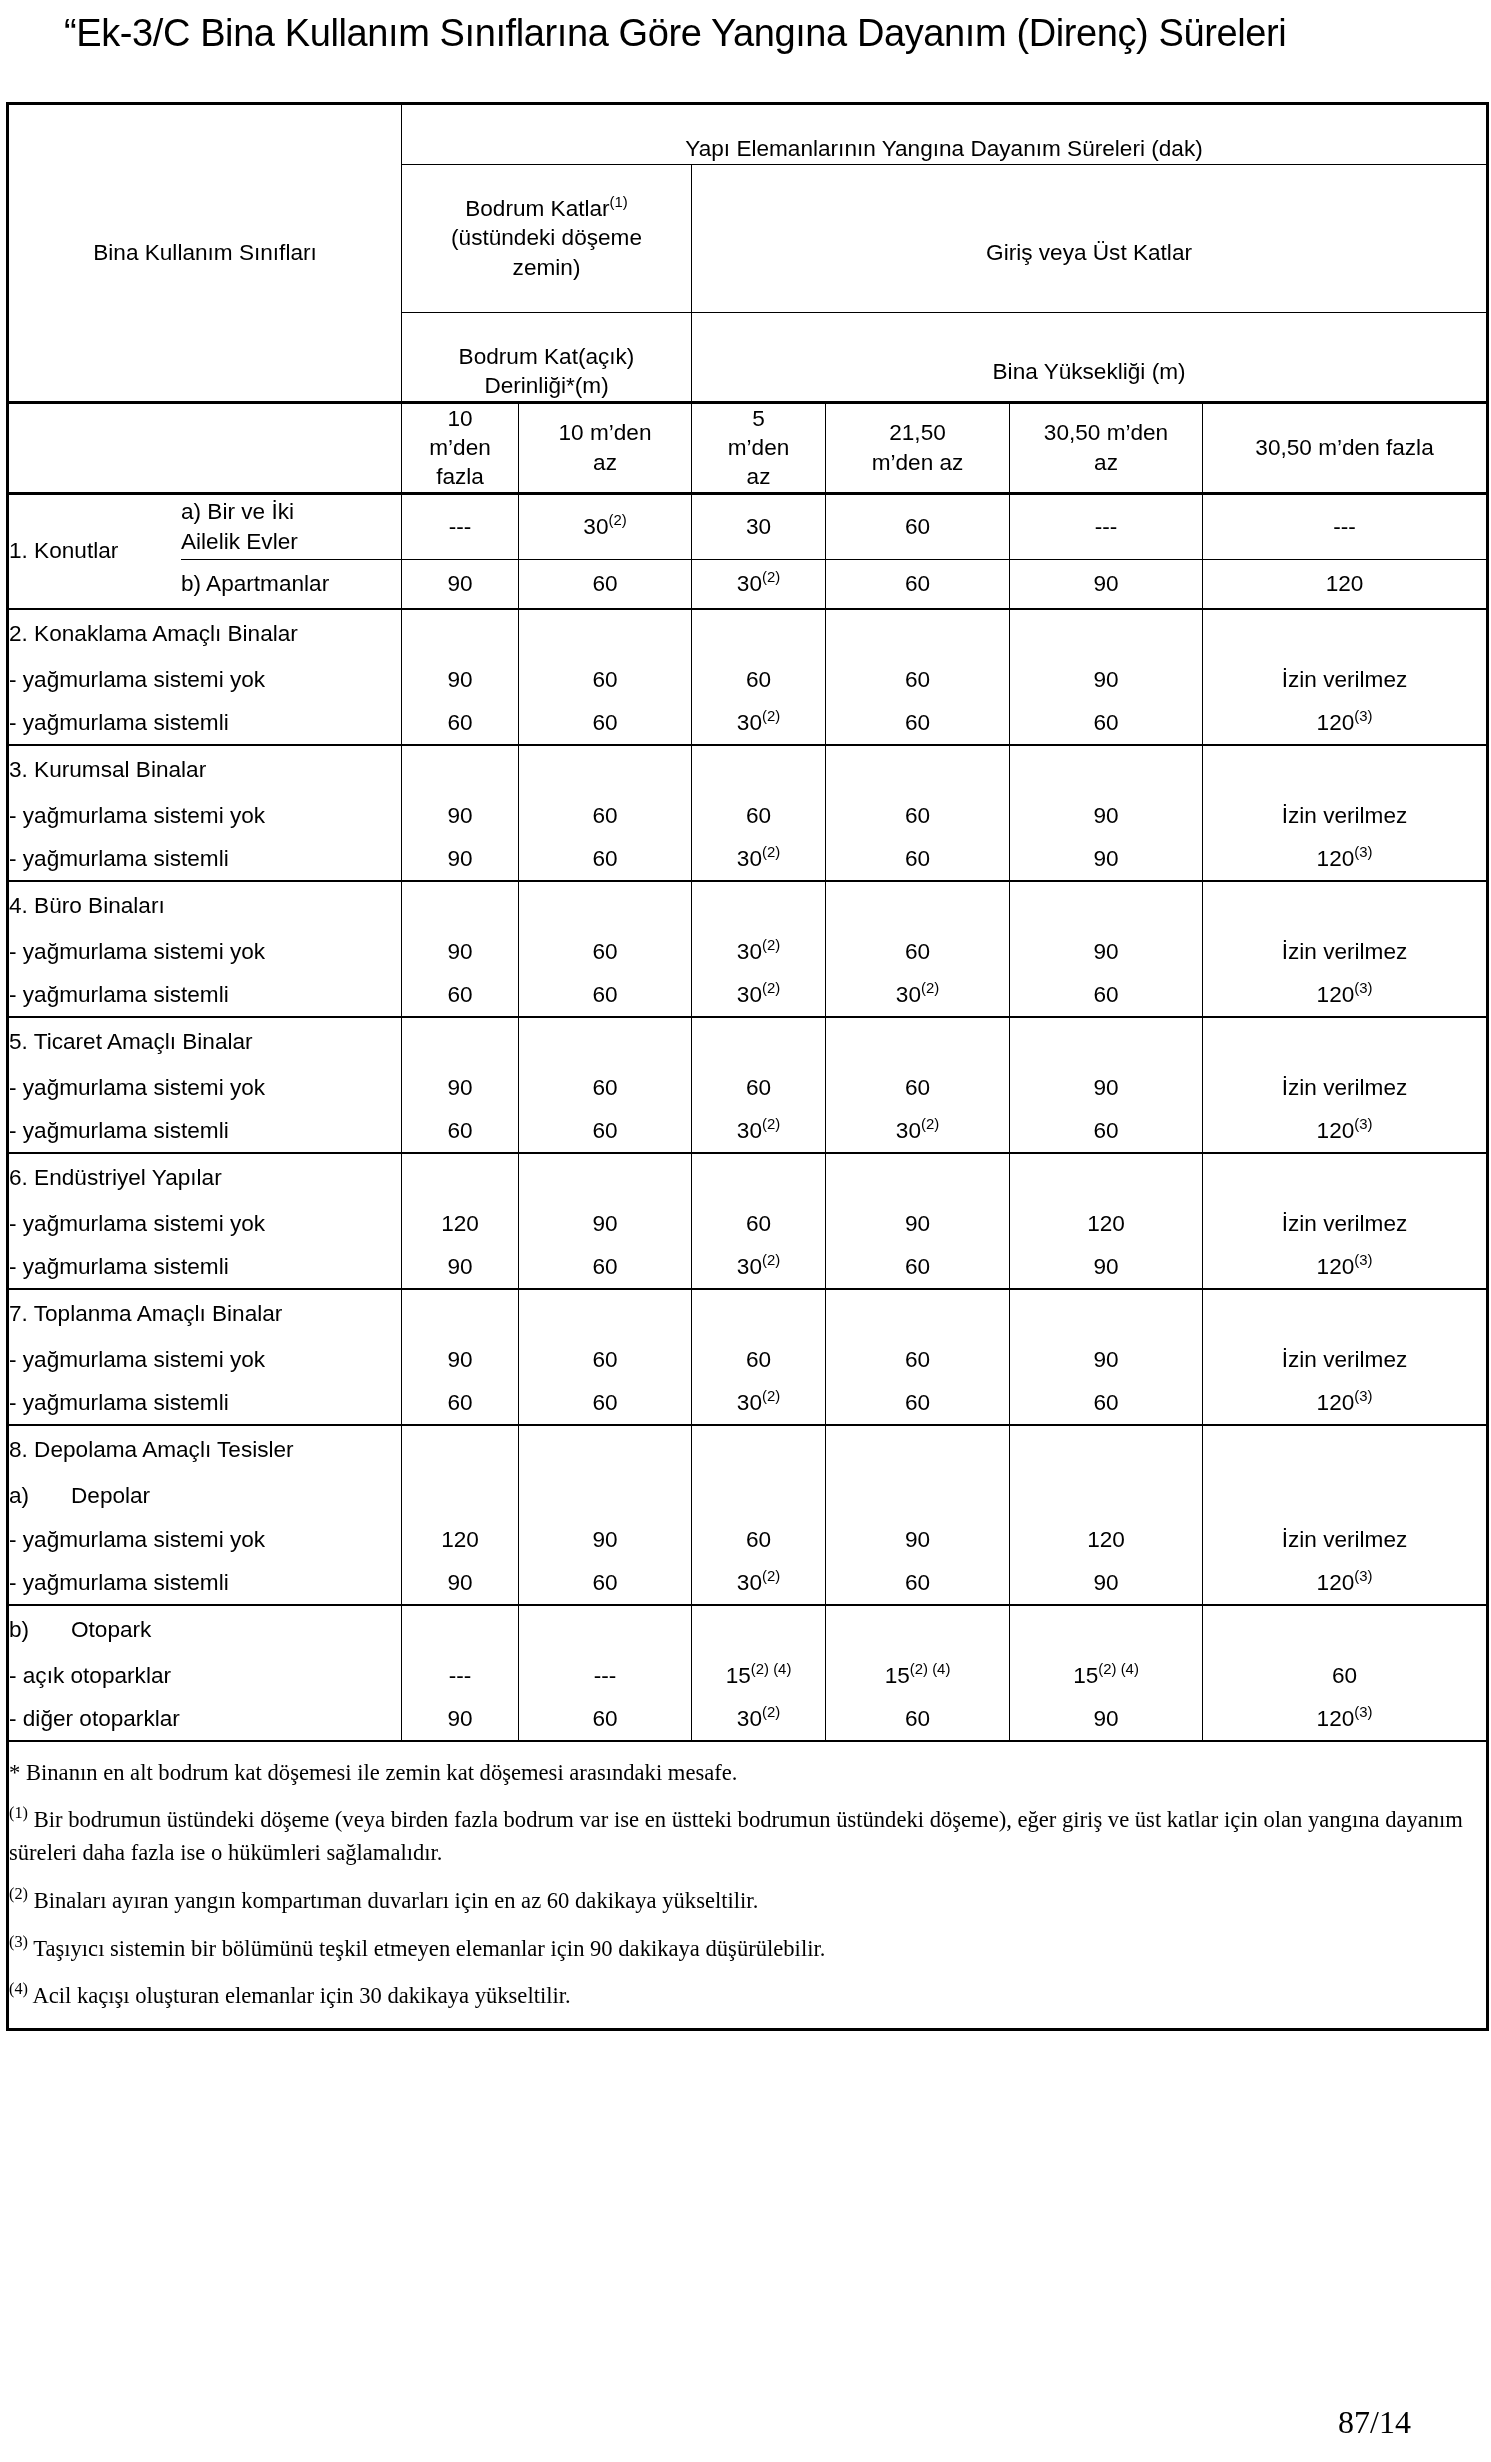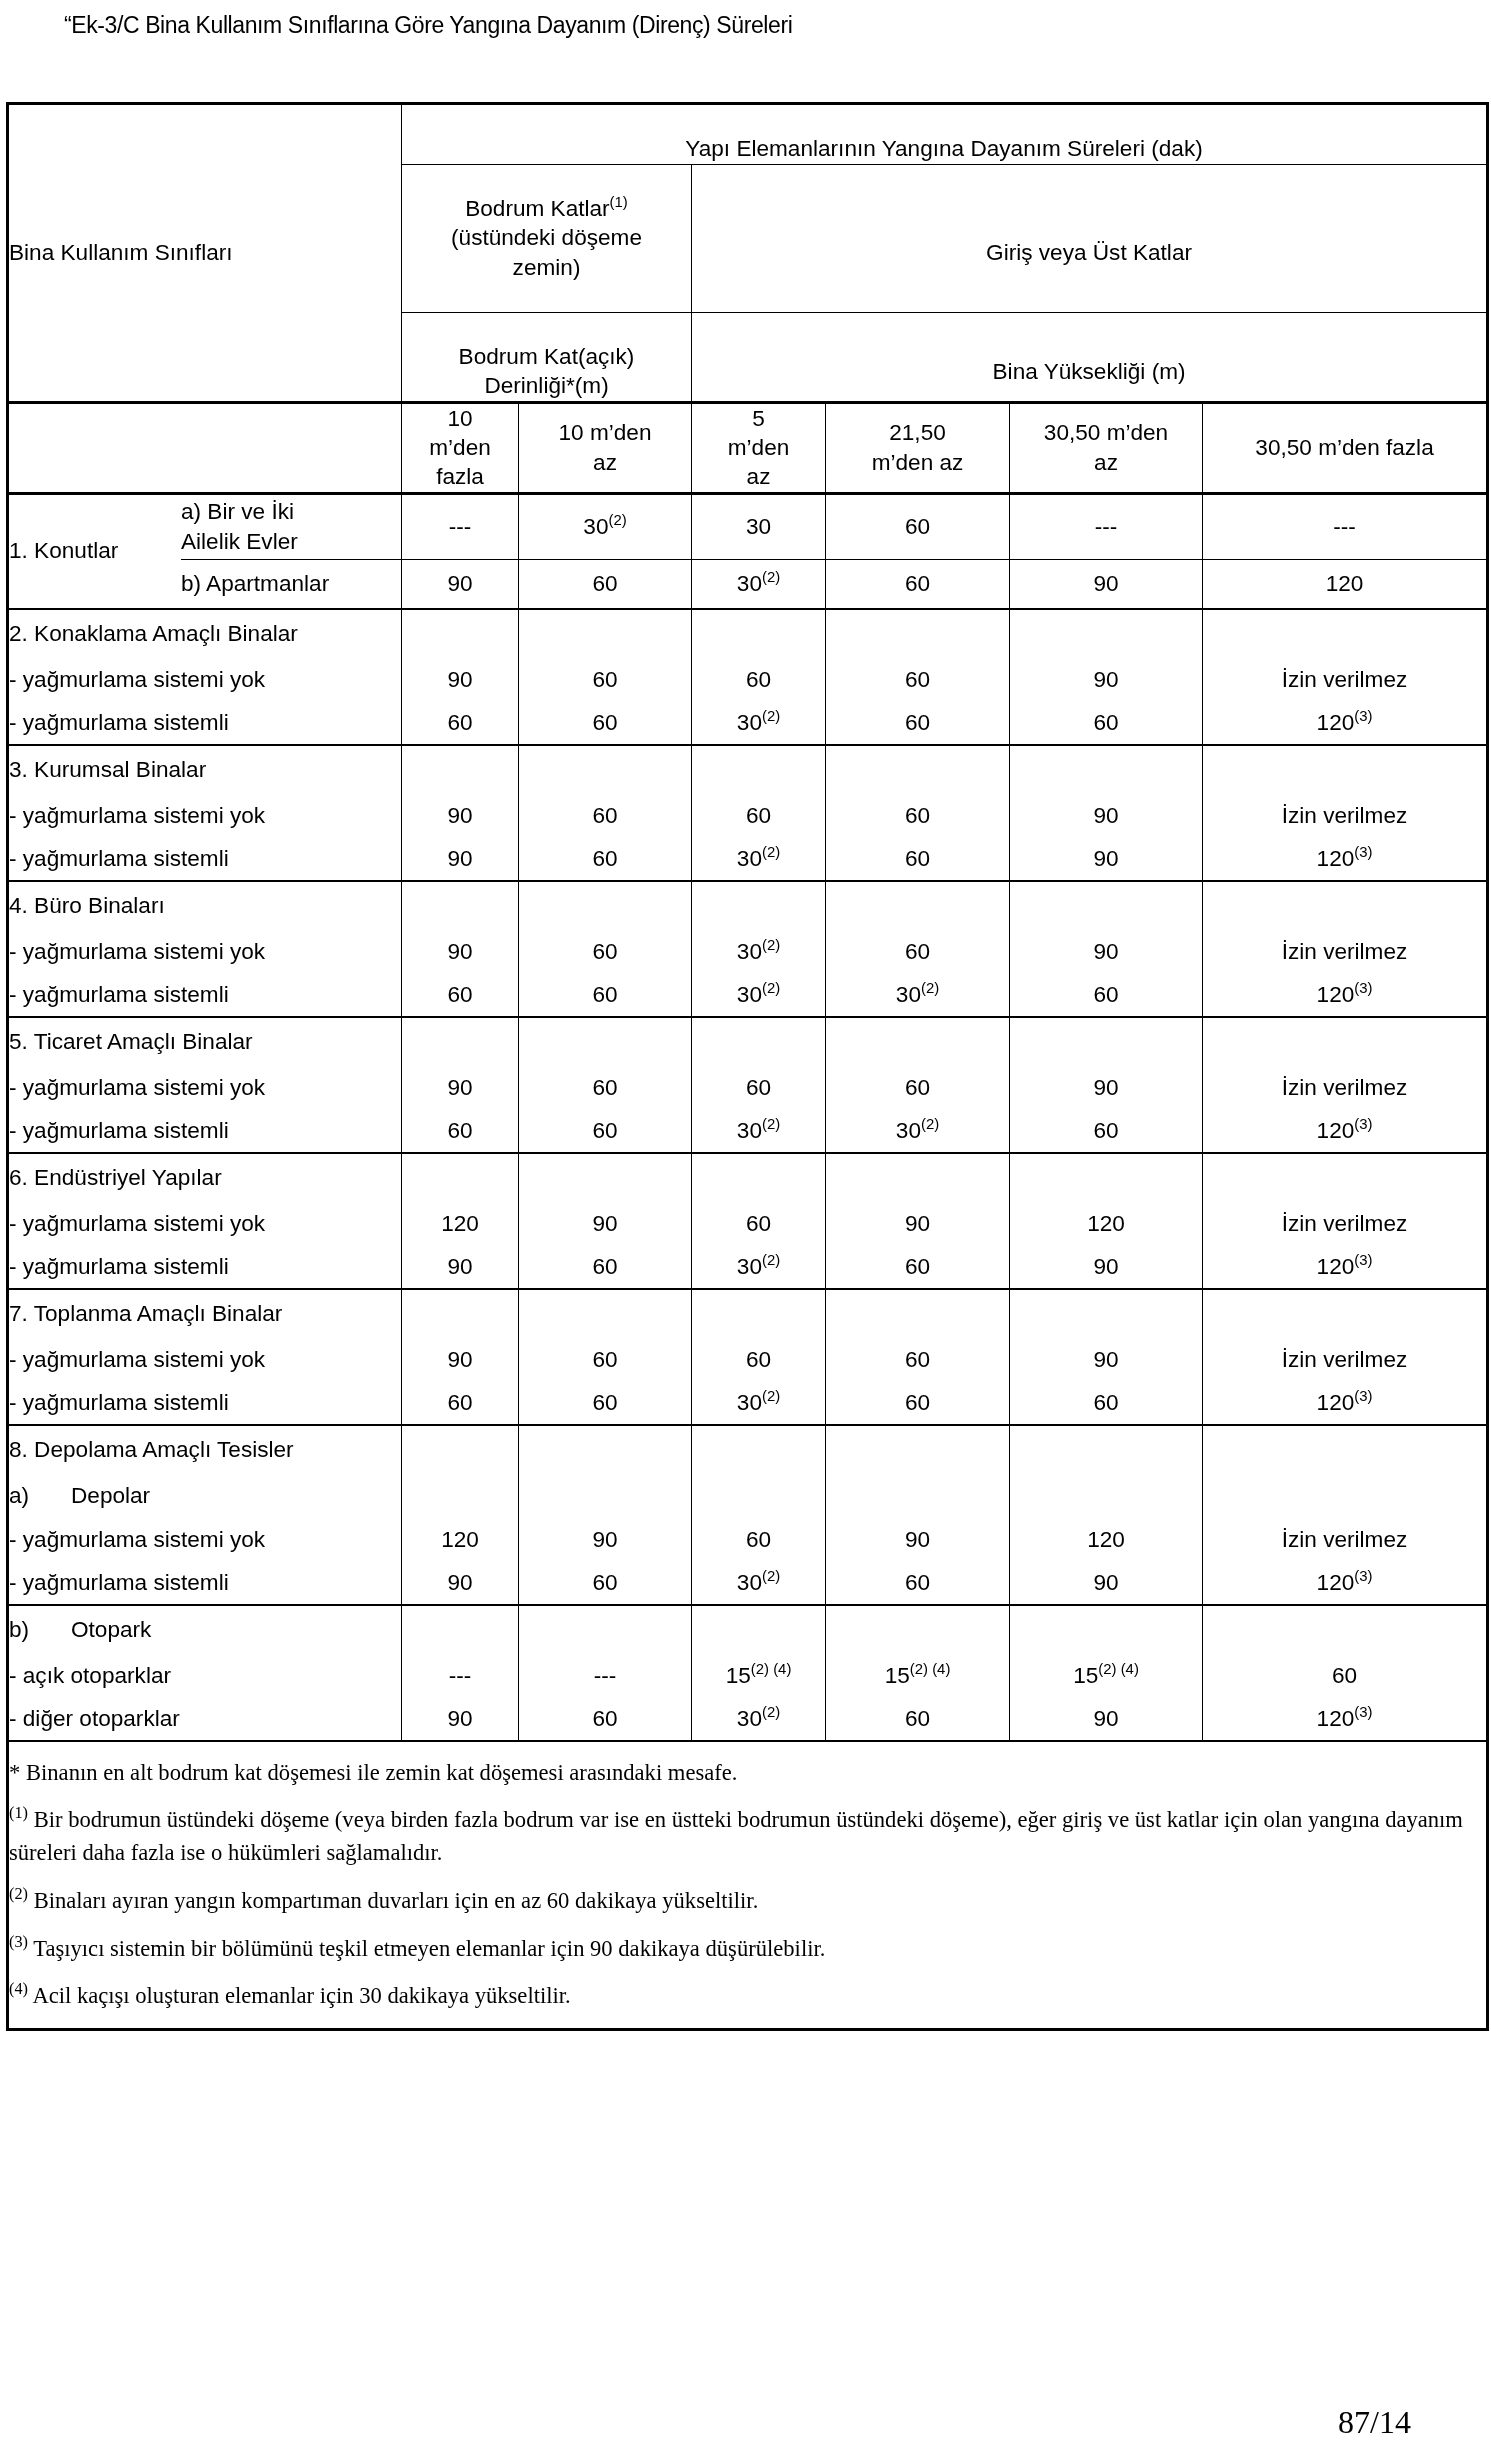--- a/index.html
+++ b/index.html
@@ -2,21 +2,21 @@
 <html style="font-size:12px"><head>
 <meta charset="utf-8">
 <style>
   html,body{margin:0;padding:0;}
   body{
     width:1491px;height:2462px;background:#ffffff;position:relative;
     font-family:"Liberation Sans",sans-serif;color:#000;
     -webkit-font-smoothing:antialiased;
   }
   .title{
-    position:absolute;left:64px;top:12px;font-size:23px;font-weight:500;
+    position:absolute;left:64px;top:12px;font-size:38px;font-weight:500;
     letter-spacing:-0.4px;white-space:nowrap;
   }
   table.t{
     position:absolute;left:6px;top:102px;width:1479px;
     table-layout:fixed;border-collapse:separate;border-spacing:0;
     border:3px solid #000;
   }
   table.t td{
     box-sizing:border-box;padding:0;vertical-align:middle;
     border-right:1.5px solid #000;font-size:22.6px;line-height:1.3;
@@ -26,21 +26,21 @@
   td.nr{border-right:none !important;}
   td.bb2{border-bottom:1.5px solid #000;}
   td.bb3{border-bottom:2.3px solid #000;}
   td.bb4{border-bottom:3px solid #000;}
   
   tr.r-h1{height:32px;} tr.r-h2{height:96px;} tr.r-h3{height:66px;} tr.r-h4{height:86px;}
   tr.r-1a{height:65px;} tr.r-1b{height:50px;}
   tr.r-head{height:48px;} tr.r-subhead{height:44px;} tr.r-sub{height:44px;}
   
   .hc{text-align:center;white-space:pre-line;font-size:23px;}
-  td.corner{vertical-align:top;padding-top:24px;font-size:23px;}
+  td.corner{vertical-align:top;text-align:center;padding-top:24px;font-size:23px;}
   
   td.val{text-align:center;font-size:24px;}
   td.lbl{text-align:left;}
   td.head{padding-left:16.6px;}
   td.sub{padding-left:79px;}
   td.konut{padding-left:19px;font-size:23px;}
   td.s1sub{padding-left:6px;white-space:pre-line;}
   .prefix{display:inline-block;width:62px;}
   sup{font-size:0.66em;line-height:0;}
   

